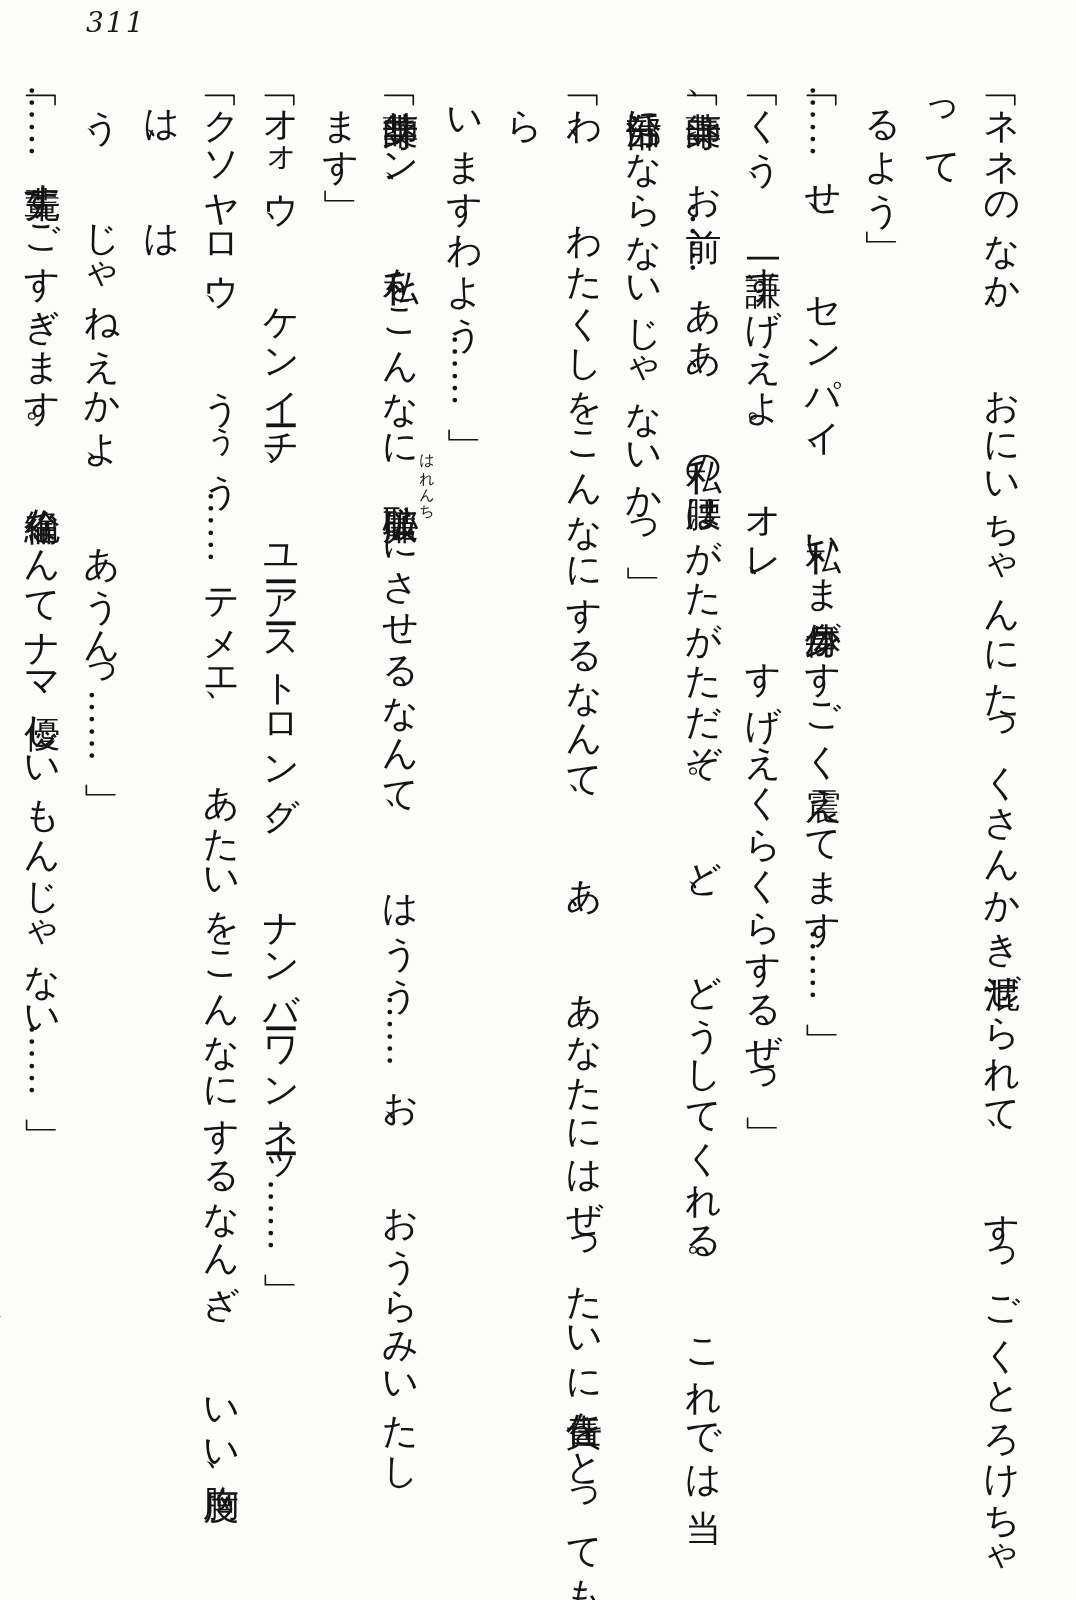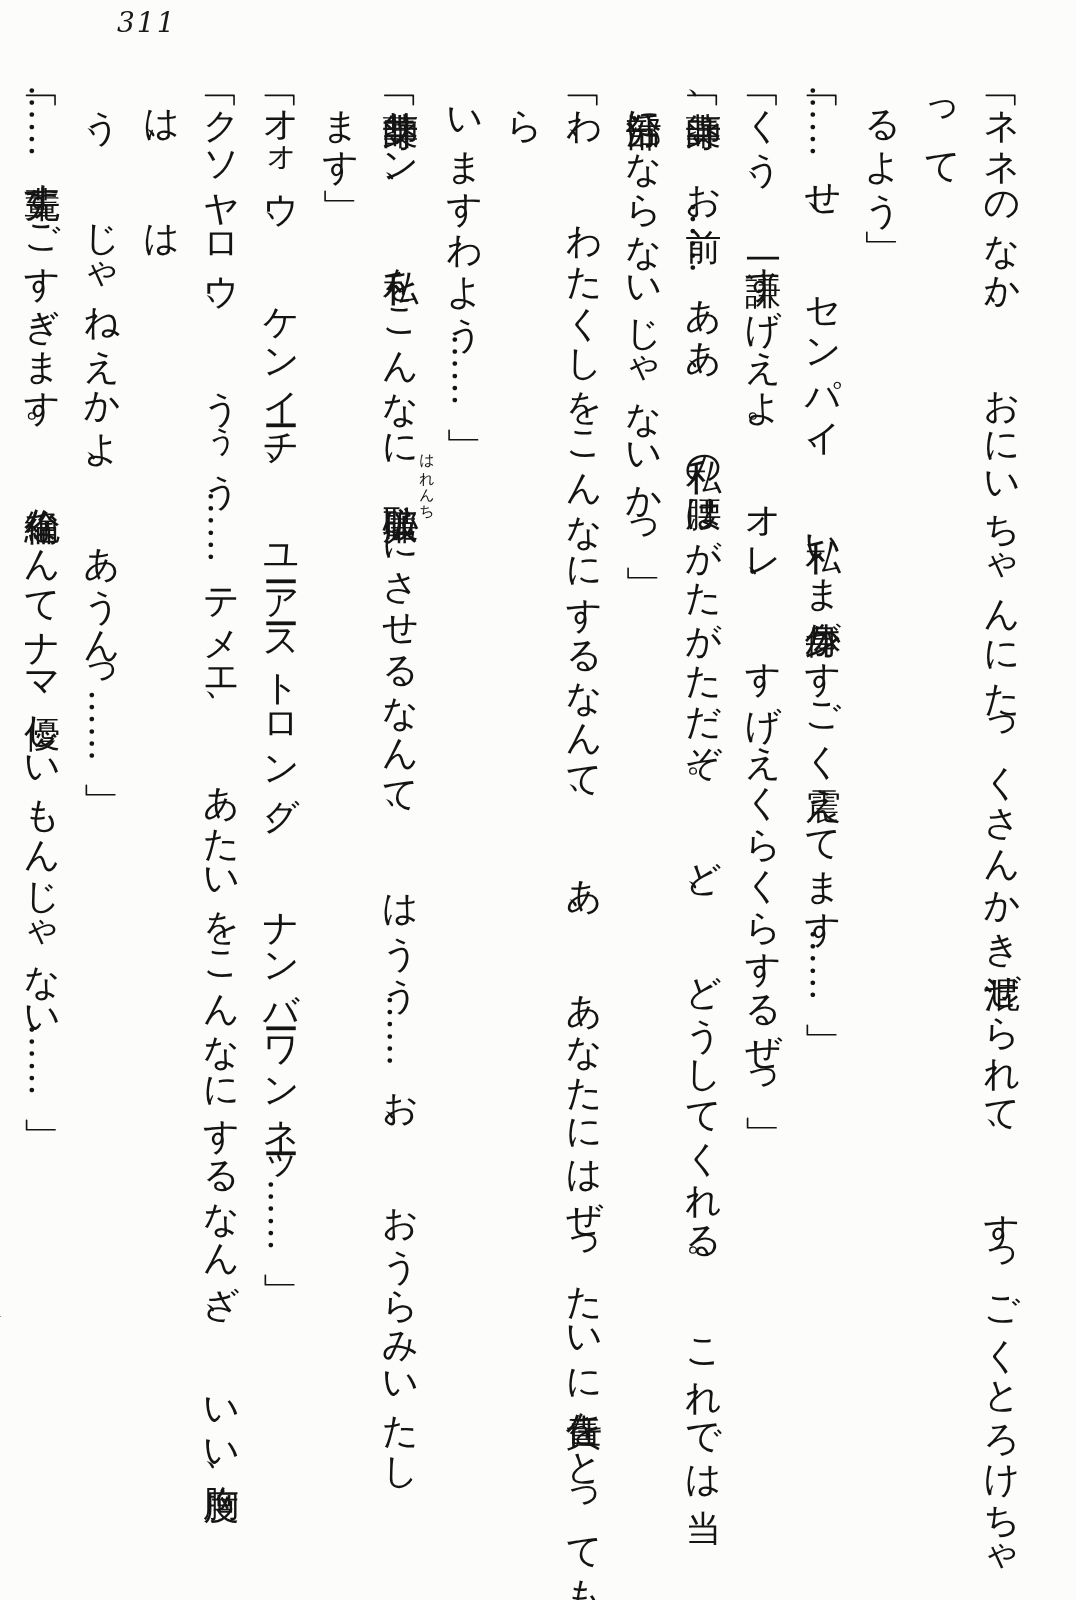--- a/index.html
+++ b/index.html
@@ -13,21 +13,20 @@
     font-family: "DejaVu Serif", serif;
   }
   .page-number {
     position: absolute;
     top: 6px;
     left: 86px;
     font-size: 28px;
     font-style: italic;
     letter-spacing: 2px;
     color: #1a1a1a;
-    margin-left: 31px;
   }
   .text-area {
     position: absolute;
     top: 84px;
     right: 44px;
     width: 1016px;
     height: 1512px;
     writing-mode: vertical-rl;
     text-orientation: mixed;
     font-size: 36px;

